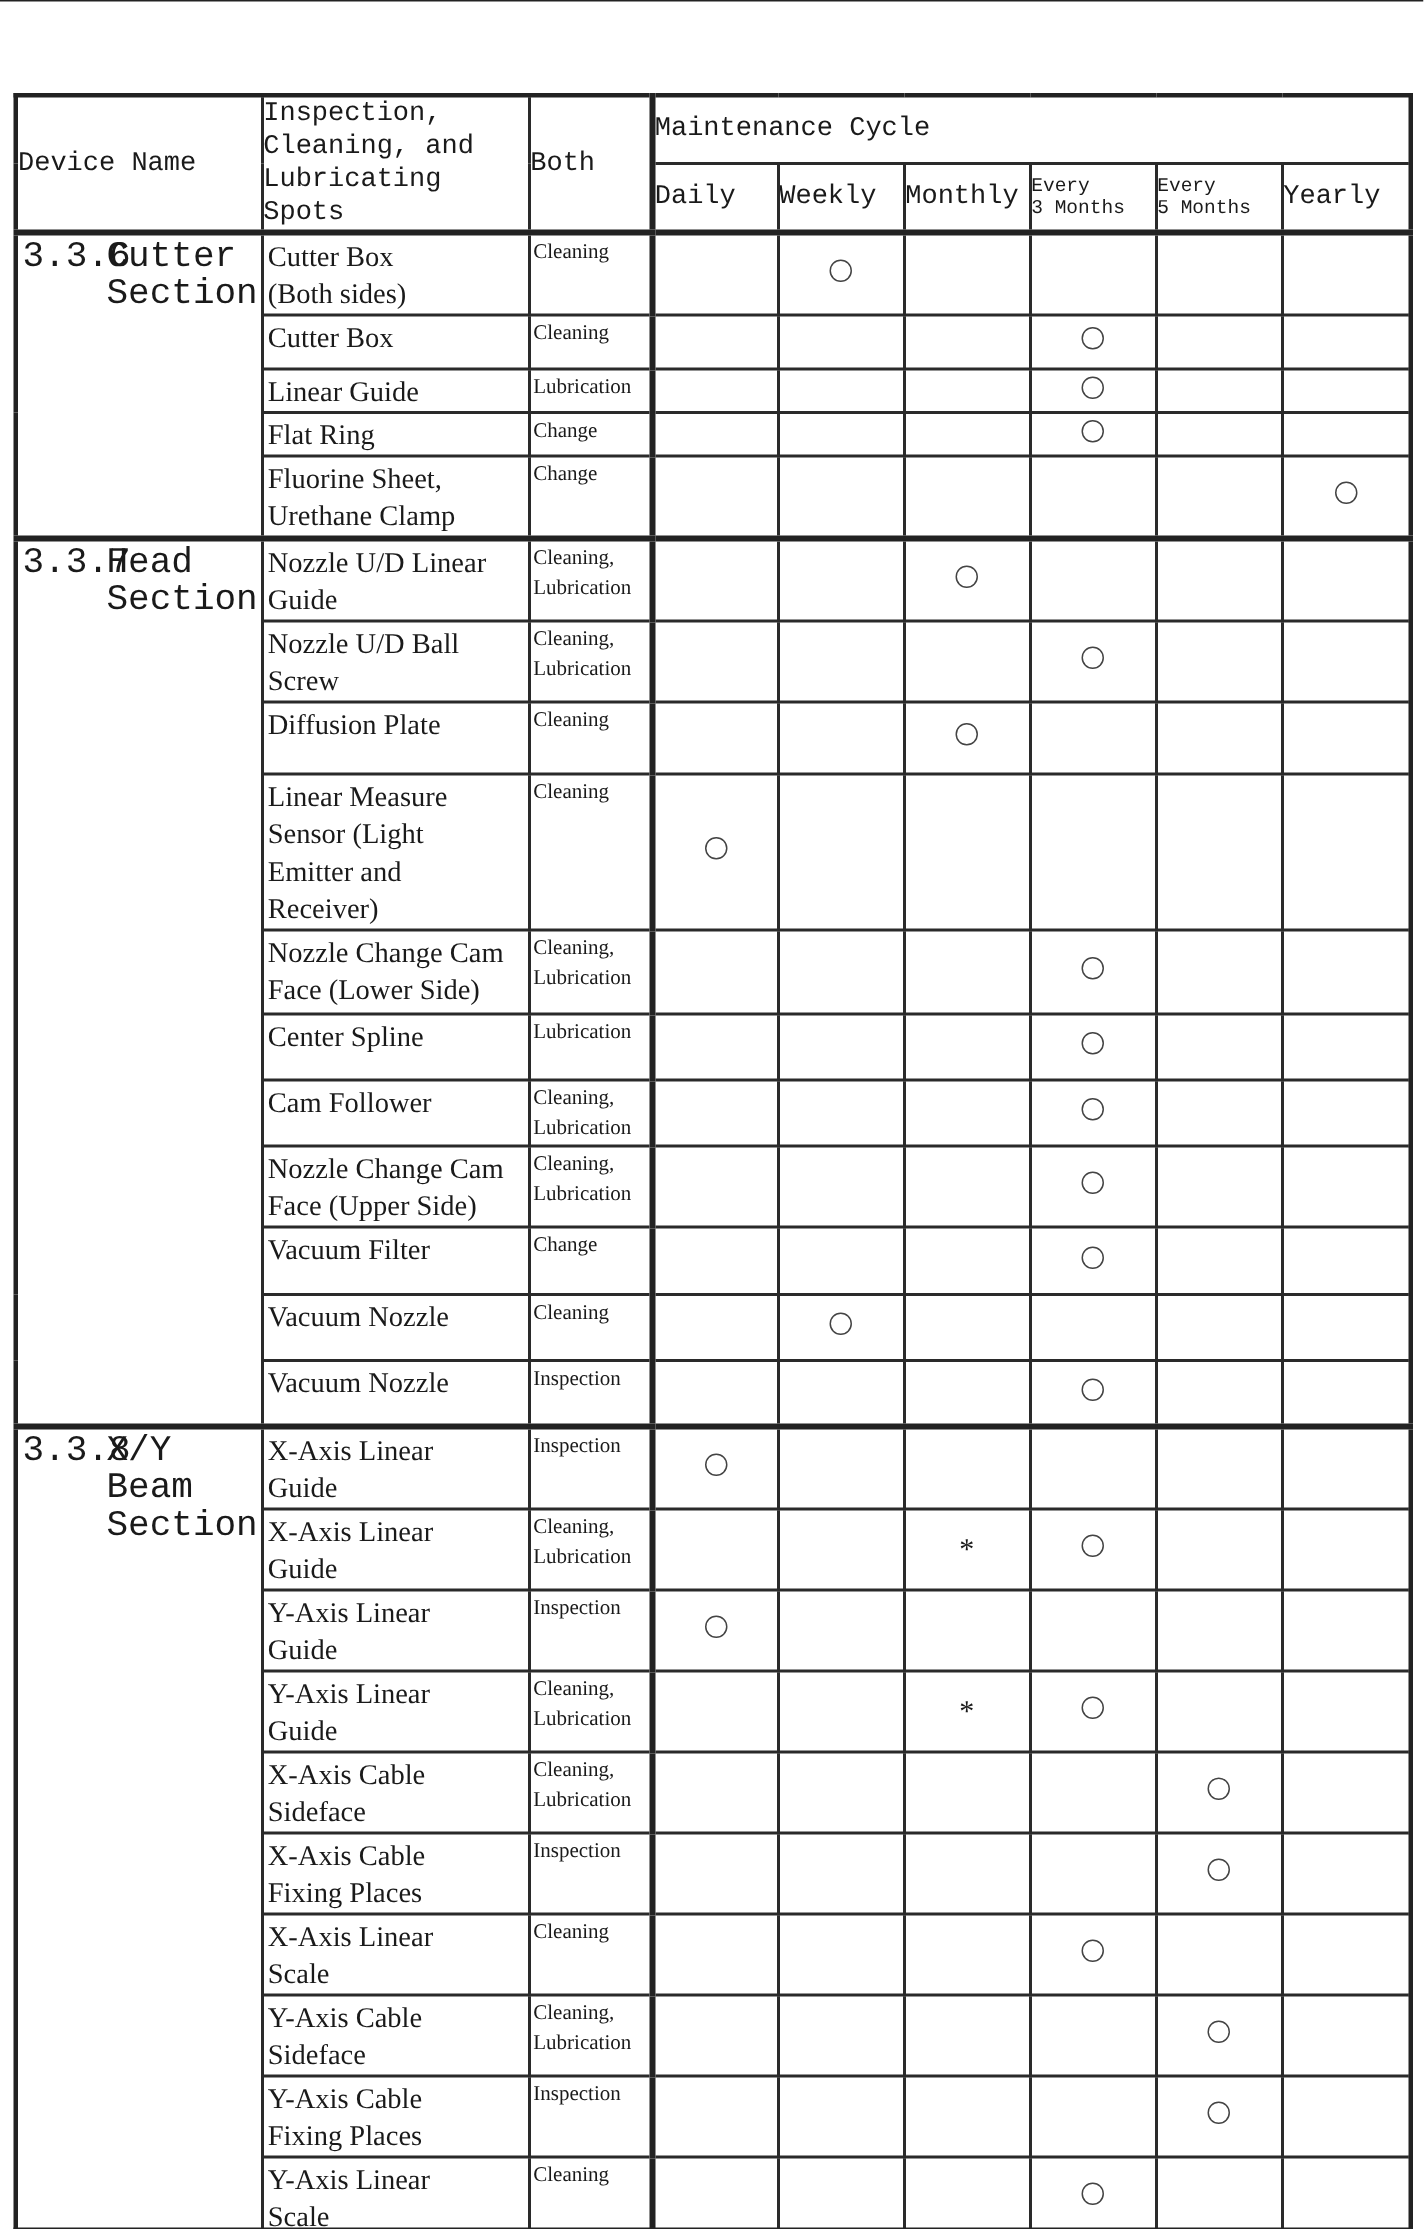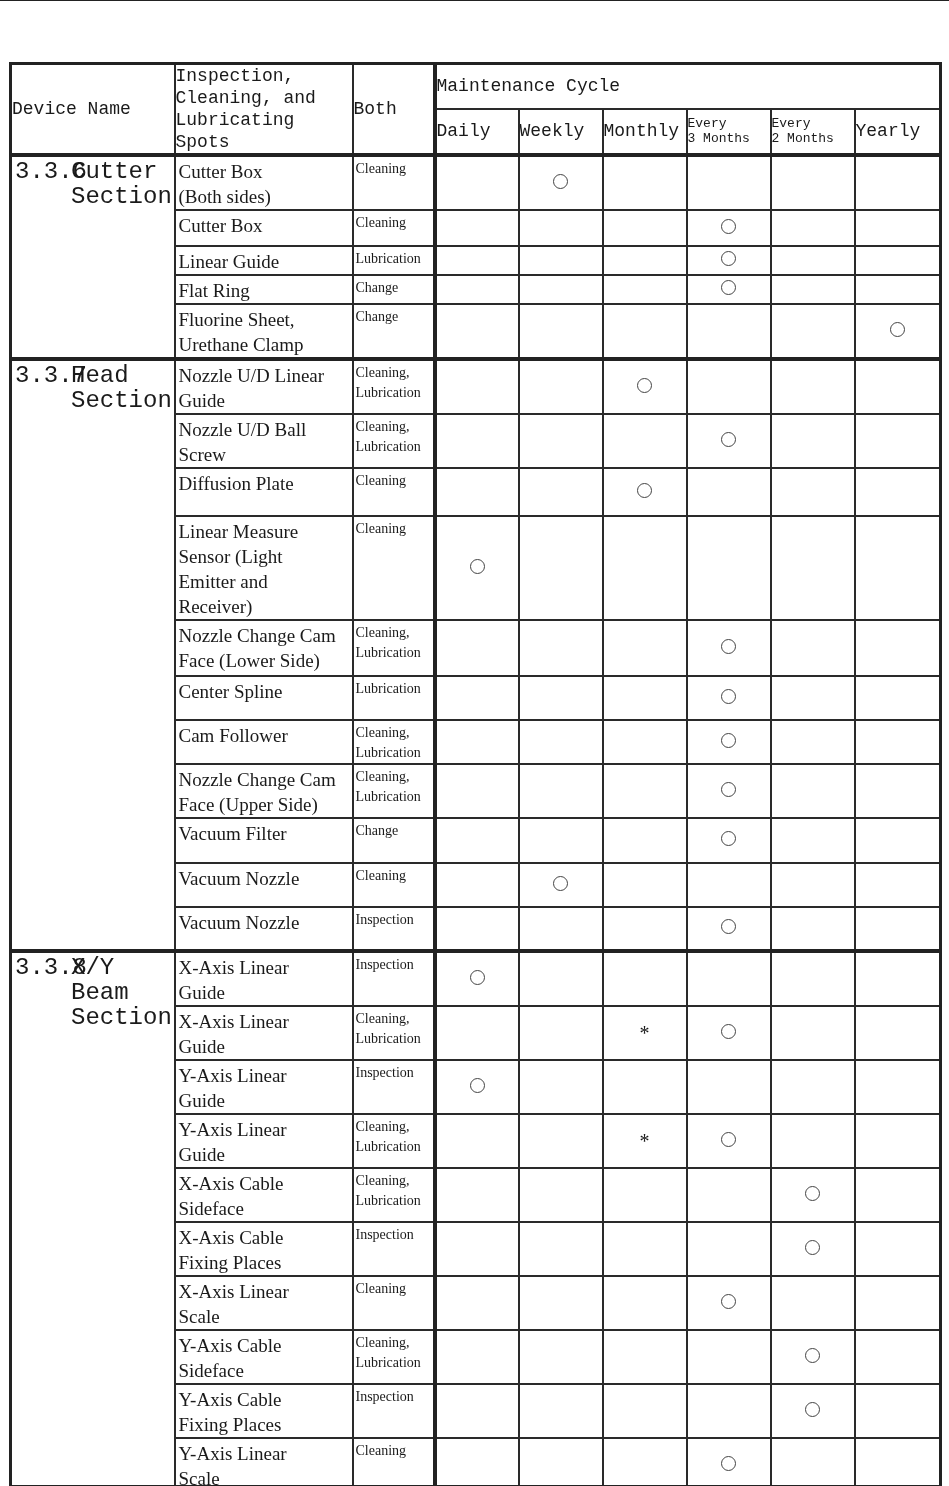--- a/index.html
+++ b/index.html
@@ -53,21 +53,21 @@
     <tr style="height:37px">
       <th class="thick-left thick-bottom">Daily</th>
       <th class="thick-bottom">Weekly</th>
       <th class="thick-bottom">Monthly</th>
       <th class="small thick-bottom">
         <div>Every</div>
         <div>3 Months</div>
       </th>
       <th class="small thick-bottom">
         <div>Every</div>
-        <div>2 Months</div>
+        <div>5 Months</div>
       </th>
       <th class="thick-bottom">Yearly</th>
     </tr>
   </thead>
   <tbody id="tbody">
       <tr style="height: 54px;">
         <td class="device thick-bottom" rowspan="5"><span class="dev-num">3.3.6</span><span class="dev-name"><div>Cutter</div><div>Section</div></span></td>
         <td class="spot">
           <div>Cutter Box</div>
           <div>(Both sides)</div>

